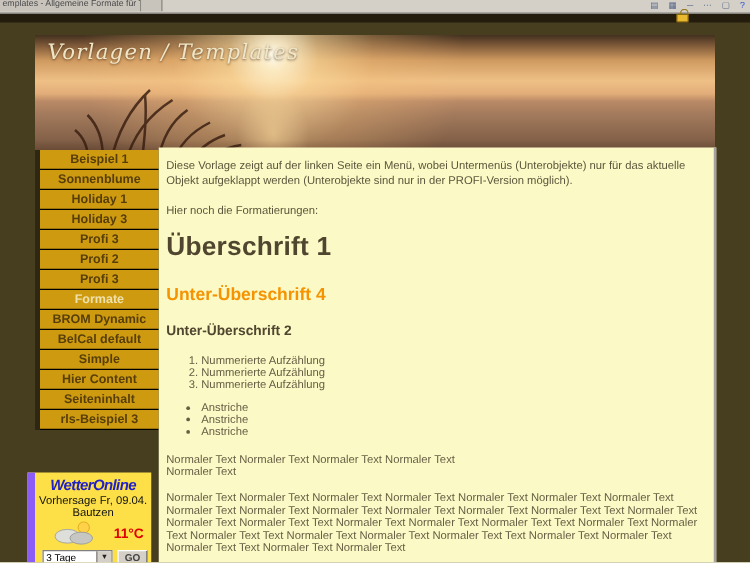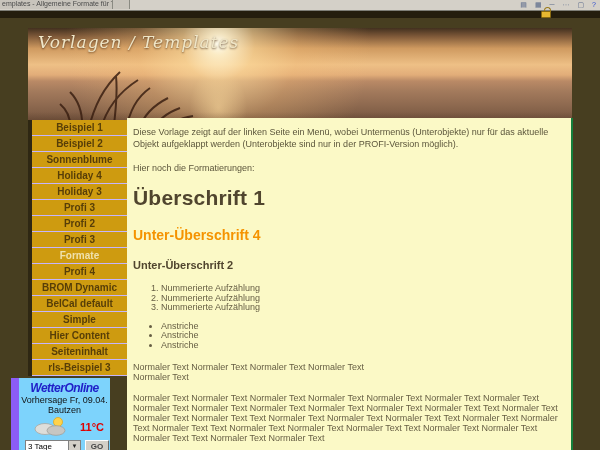--- a/index.html
+++ b/index.html
@@ -27,39 +27,39 @@
   #header-title{position:absolute;left:10px;top:4px;font-family:"DejaVu Serif",serif;font-style:italic;font-size:17px;letter-spacing:1px;color:#EFE6C8;text-shadow:0 1px 2px rgba(70,40,15,0.7);}
   #header-tagline{position:absolute;right:12px;top:46px;text-align:right;font-family:"DejaVu Serif",serif;font-style:italic;font-size:10.5px;line-height:14px;color:#F4EACB;text-shadow:0 1px 2px rgba(70,40,15,0.75);}
   #grass{position:absolute;left:30px;bottom:-2px;}
 
   
   #lock{position:absolute;left:541px;top:7px;width:11px;height:11px;z-index:6;}
   #lock .shackle{position:absolute;left:2.5px;top:0;width:5px;height:5px;border:1.5px solid #9a7a18;border-bottom:none;border-radius:4px 4px 0 0;}
   #lock .lockbody{position:absolute;left:0;top:4px;width:10px;height:7px;background:#E8B830;border:1px solid #8a6a10;border-radius:1px;box-sizing:border-box;}
 
   
-  #sidebar{position:absolute;left:28px;top:120px;width:99px;background:#c4b5fd;border-left:4px solid #2E2713;box-sizing:border-box;}
+  #sidebar{position:absolute;left:28px;top:120px;width:99px;background:#000000;border-left:4px solid #2E2713;box-sizing:border-box;}
   .nav-item{height:15px;line-height:15px;margin-bottom:1px;background:#CE9B10;color:#573E08;font-size:10px;font-weight:bold;text-align:center;cursor:pointer;overflow:hidden;white-space:nowrap;}
   .nav-item.active{color:#EFE1AC;}
 
   
-  #weather{position:absolute;left:11px;top:378px;width:99px;height:72px;background:#7dd3fc;border-left:8px solid #8b5cf6;box-sizing:border-box;}
+  #weather{position:absolute;left:22px;top:378px;width:99px;height:72px;background:#fde047;border-left:6px solid #8b5cf6;box-sizing:border-box;}
   #weather-logo{text-align:center;font-size:12px;font-weight:bold;font-style:italic;color:#2020C8;letter-spacing:-0.5px;margin-top:3px;}
   .weather-line{text-align:center;font-size:9px;color:#111;line-height:10px;}
   #weather-mid{position:relative;height:20px;margin-top:2px;}
   #weather-temp{position:absolute;right:6px;top:4px;color:#E00000;font-weight:bold;font-size:11px;}
   #weather-icon{position:absolute;left:12px;top:0;}
   #weather-controls{display:flex;align-items:center;gap:4px;margin:3px 0 0 6px;}
   #range-select{display:flex;width:56px;height:13px;border:1px solid #808080;background:#fff;box-sizing:border-box;}
   #range-select .sel-text{flex:1;font-size:8px;line-height:11px;padding-left:2px;color:#000;}
   #range-select .sel-arrow{width:11px;background:#D4D0C8;border-left:1px solid #808080;font-size:6px;line-height:11px;text-align:center;color:#222;}
   #go-button{width:24px;height:13px;background:#D4D0C8;border:1px solid;border-color:#fff #6a6a6a #6a6a6a #fff;font-size:8px;font-weight:bold;line-height:11px;text-align:center;color:#444;box-sizing:border-box;cursor:pointer;}
 
   
-  #content{position:absolute;left:127px;top:118px;width:446px;height:332px;background:#FBF9C6;border-right:2px solid #15803d;box-sizing:border-box;padding:6px 8px 0 6px;overflow:hidden;}
+  #content{position:absolute;left:127px;top:118px;width:446px;height:332px;background:#FBF9C6;border-right:2px solid #a3a3a3;box-sizing:border-box;padding:6px 8px 0 6px;overflow:hidden;}
   #content .intro{font-size:9px;color:#5C563C;line-height:12px;margin:2px 0 0 0;}
   #content .formats-line{font-size:9px;color:#5C563C;margin-top:13px;}
   #content h1{font-size:21px;color:#50452E;margin:13px 0 0 0;font-weight:bold;letter-spacing:0.2px;}
   #content h2{font-size:14px;color:#F59300;margin:17px 0 0 0;font-weight:bold;}
   #content h3{font-size:11px;color:#50452E;margin:16px 0 0 0;font-weight:bold;}
   #content ol{margin:13px 0 0 14px;padding-left:14px;font-size:9px;color:#665E44;line-height:9.5px;}
   #content ul{margin:9px 0 0 16px;padding-left:12px;font-size:9px;color:#665E44;line-height:9.5px;list-style-type:disc;}
   #content .normal-block{margin-top:12px;font-size:9px;color:#665E44;line-height:10px;}
   #content .normal-block span{display:block;}
   #content .normal-para{margin-top:11px;font-size:9px;color:#665E44;line-height:10px;}
@@ -105,29 +105,27 @@
         <path d="M105 78 Q112 66 135 62"></path>
       </g>
       <path d="M0 78 Q40 64 90 72 L120 78 Z" fill="#3B2012" opacity="0.8"></path>
     </svg>
     <div id="header-shade"></div>
     <div id="header-title">Vorlagen / Templates</div>
   </div>
 
   <div id="sidebar">
     <div class="nav-item">Beispiel 1</div>
-    <div class="nav-item">Beispiel 2</div>
     <div class="nav-item">Sonnenblume</div>
-    <div class="nav-item">Holiday 4</div>
+    <div class="nav-item">Holiday 1</div>
     <div class="nav-item">Holiday 3</div>
     <div class="nav-item">Profi 3</div>
     <div class="nav-item">Profi 2</div>
     <div class="nav-item">Profi 3</div>
     <div class="nav-item active">Formate</div>
-    <div class="nav-item">Profi 4</div>
     <div class="nav-item">BROM Dynamic</div>
     <div class="nav-item">BelCal default</div>
     <div class="nav-item">Simple</div>
     <div class="nav-item">Hier Content</div>
     <div class="nav-item">Seiteninhalt</div>
     <div class="nav-item">rls-Beispiel 3</div>
   </div>
 
   <div id="weather">
     <div id="weather-logo">WetterOnline</div>

